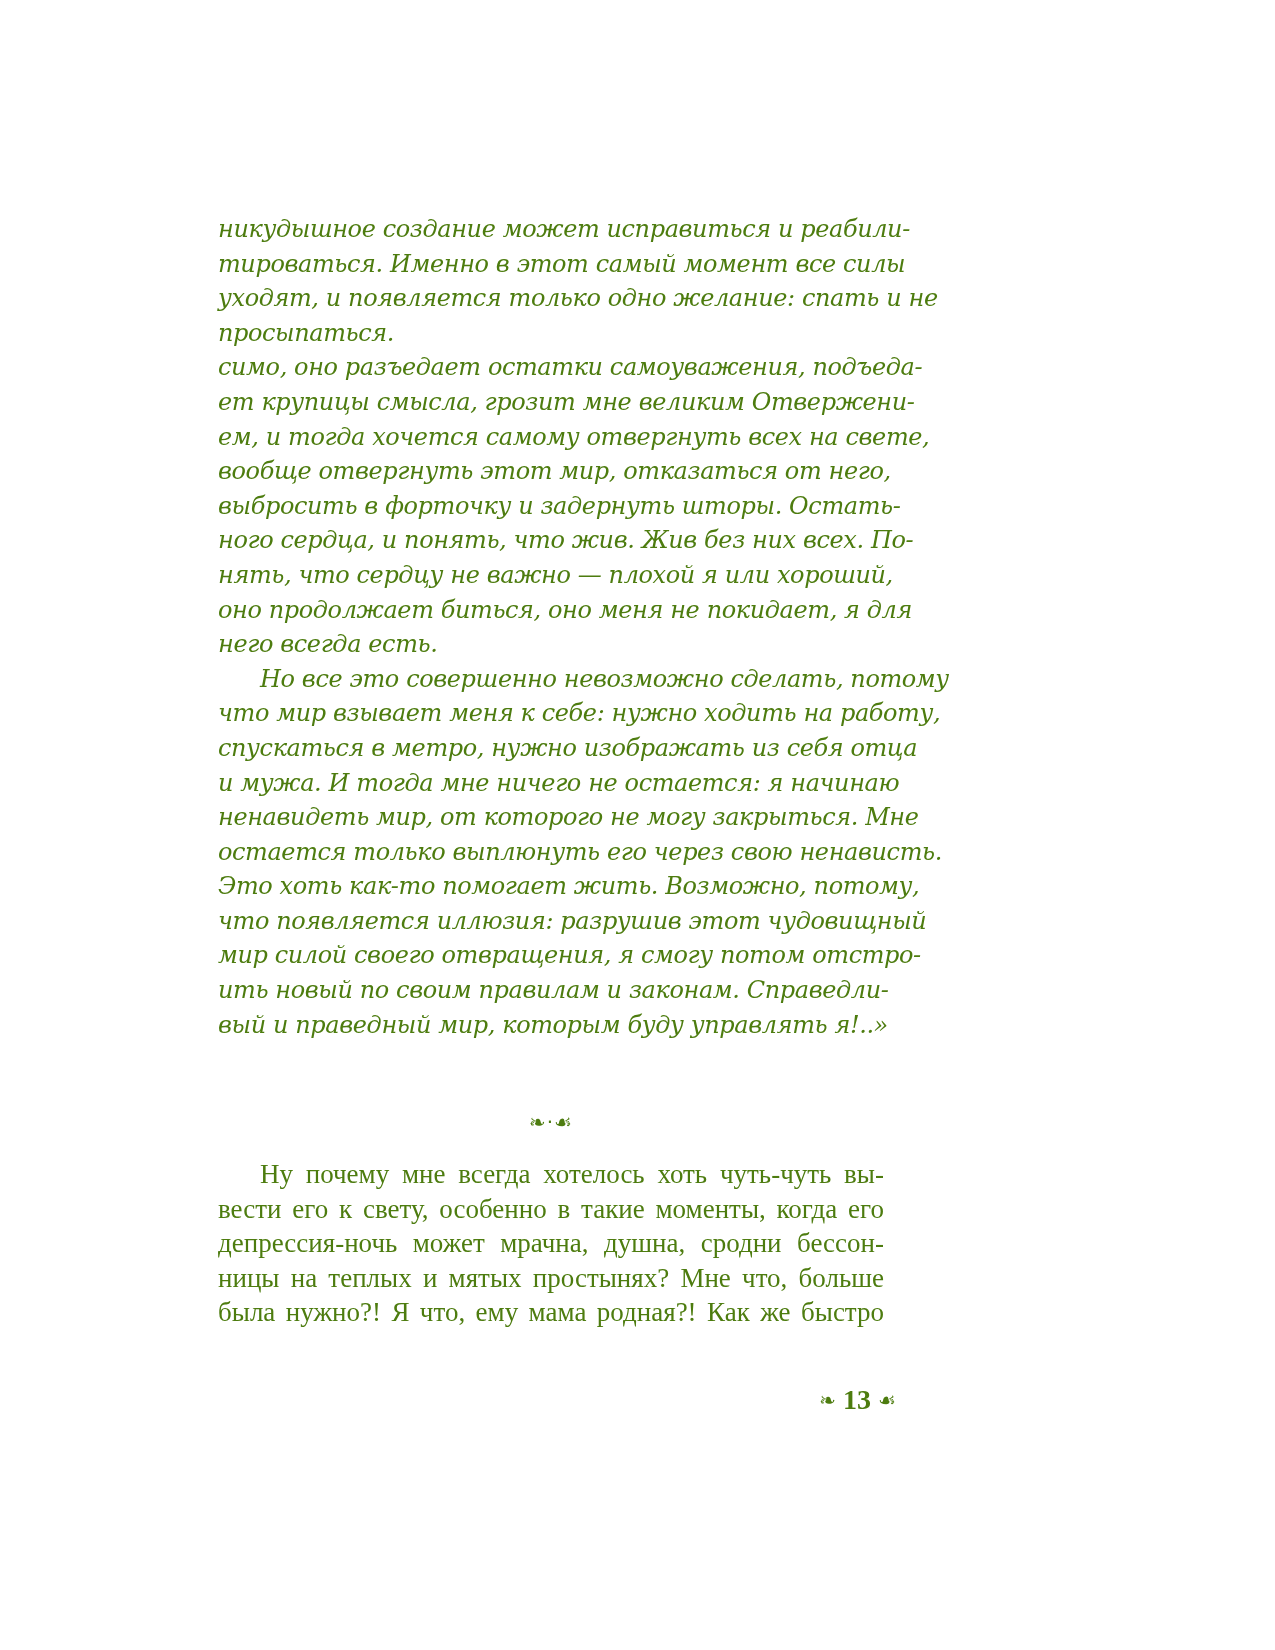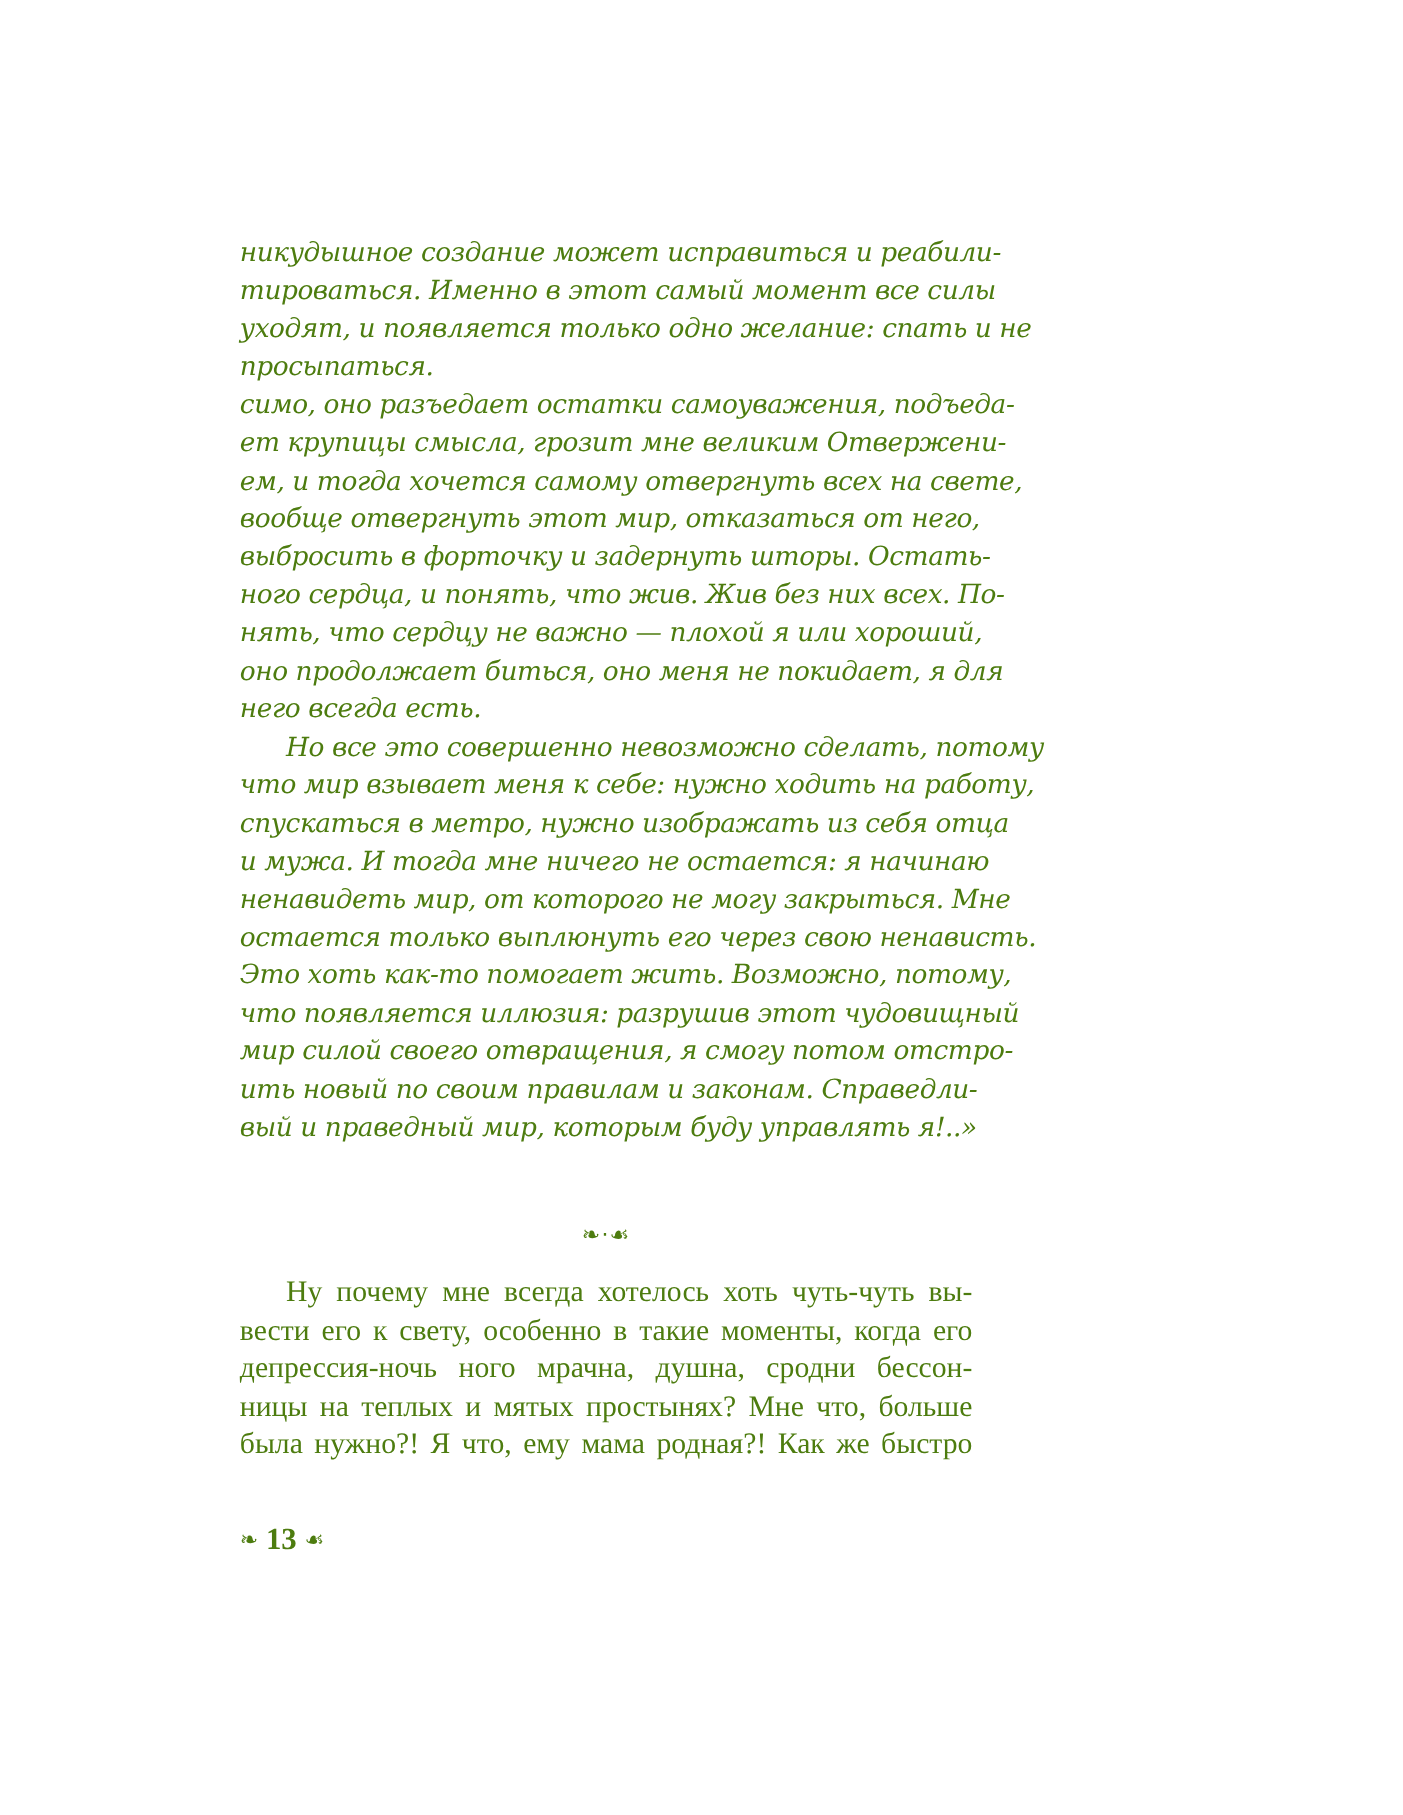--- a/index.html
+++ b/index.html
@@ -30,23 +30,23 @@
     left: 0; width: 666px;
     text-align: center;
     font-size: 20px;
     top: 898px;
     font-family: "DejaVu Sans", sans-serif;
     letter-spacing: 1px;
   }
   .regular-block { position: absolute; left: 0; top: 945px; width: 666px; }
   .page-number {
     position: absolute;
-    left: 0; width: 666px;
+    left: 12px; width: 666px;
     top: 1172px;
-    text-align: left;
+    text-align: right;
     font-family: "Liberation Serif", serif;
     font-weight: bold;
     font-size: 28px;
   }
   .orn { font-family: "DejaVu Sans", sans-serif; font-size: 20px; font-weight: bold; vertical-align: 2px; }
 </style>
 </head>
 <body>
 
 <div class="page">
@@ -78,21 +78,21 @@
     <span class="line italic">мир силой своего отвращения, я смогу потом отстро-</span>
     <span class="line italic">ить новый по своим правилам и законам. Справедли-</span>
     <span class="line italic last">вый и праведный мир, которым буду управлять я!..»</span>
   </div>
 
   <div class="separator">❧·☙</div>
 
   <div class="regular-block">
     <span class="line regular indent">Ну почему мне всегда хотелось хоть чуть-чуть вы-</span>
     <span class="line regular">вести его к свету, особенно в такие моменты, когда его</span>
-    <span class="line regular">депрессия-ночь ного мрачна, душна, сродни бессон-</span>
+    <span class="line regular">депрессия-ночь может мрачна, душна, сродни бессон-</span>
     <span class="line regular">ницы на теплых и мятых простынях? Мне что, больше</span>
     <span class="line regular">была нужно?! Я что, ему мама родная?! Как же быстро</span>
   </div>
 
   <div class="page-number">
     <span class="orn">❧</span>
     <span>13</span>
     <span class="orn">☙</span>
   </div>
 </div>

